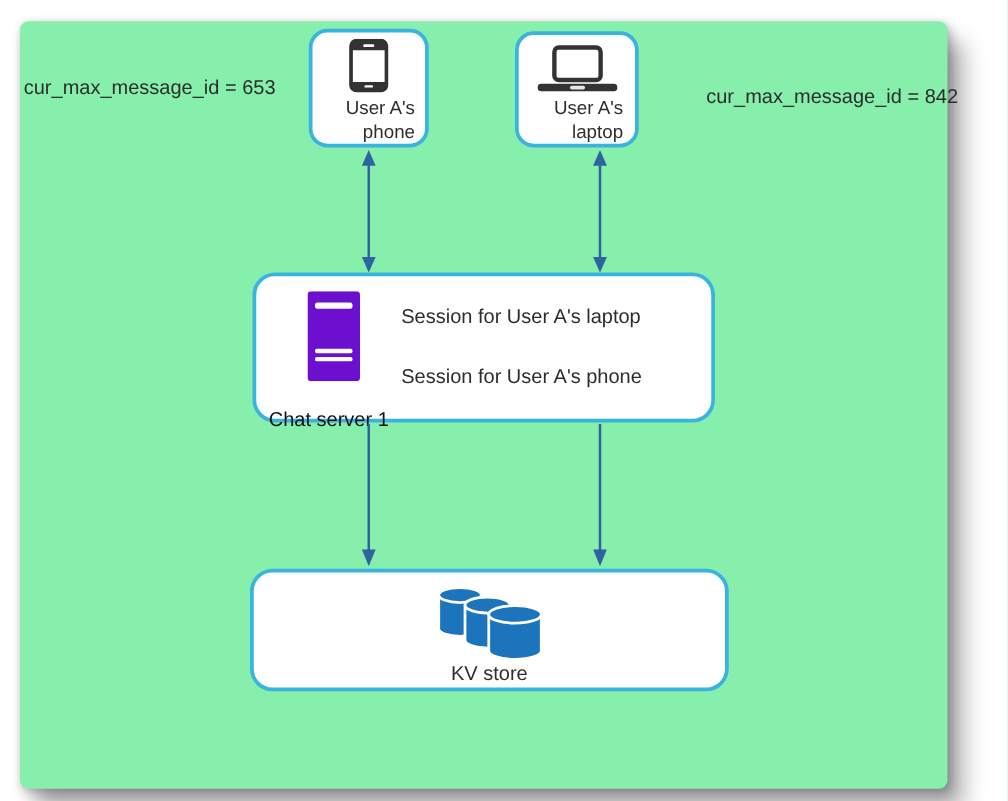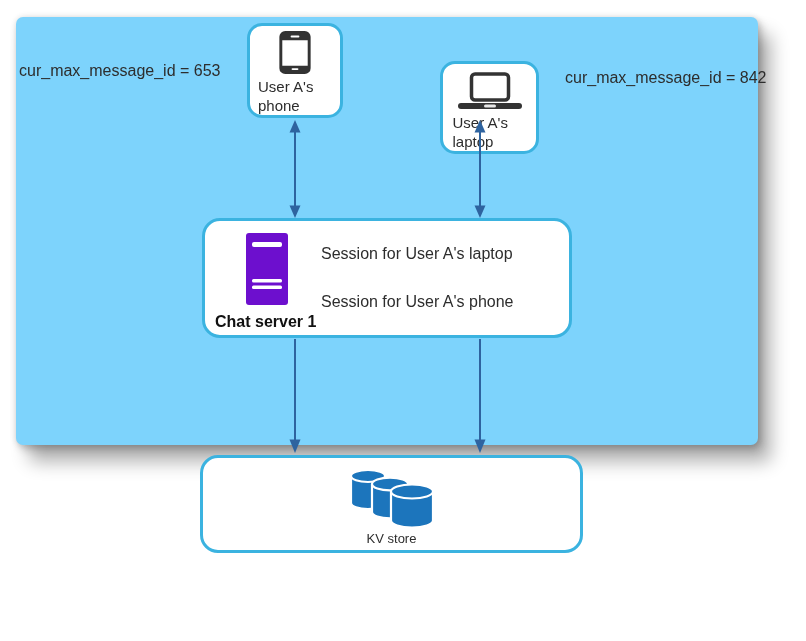--- a/index.html
+++ b/index.html
@@ -14,22 +14,22 @@
   .canvas {
     position: relative;
     width: 806px;
     height: 641px;
   }
   .page {
     position: absolute;
     left: 16px;
     top: 17px;
     width: 742px;
-    height: 428px;
-    background: #7dd3fc;
+    height: 614px;
+    background: #86efac;
     border-radius: 7px;
     box-shadow:
       0 0 6px rgba(0,0,0,0.10),
       3px 4px 9px rgba(0,0,0,0.22),
       13px 17px 18px rgba(0,0,0,0.30);
   }
   .page * { box-sizing: border-box; }
 
   .annot {
     position: absolute;
@@ -44,26 +44,26 @@
     position: absolute;
     border: 3px solid var(--box-border);
     border-radius: 15px;
     background: #ffffff;
     display: flex;
     flex-direction: column;
     align-items: center;
     justify-content: flex-start;
   }
   .node.phone  { left: 231px; top: 6px; width: 96px;  height: 95px; padding-top: 5px; }
-  .node.laptop { left: 424px; top: 8px; width: 99px;  height: 93px; padding-top: 8px; margin-top: 36px; }
+  .node.laptop { left: 396px; top: 8px; width: 99px;  height: 93px; padding-top: 8px; }
   .node-label {
     font-size: 15px;
     line-height: 19px;
     color: var(--text);
-    text-align: left;
+    text-align: right;
     width: 74px;
     margin-top: 3px;
   }
 
   .arrow { position: absolute; }
   .arrow line    { stroke: var(--arrow); stroke-width: 2; }
   .arrow polygon { fill: var(--arrow); }
 
   .server-box {
     position: absolute;
@@ -78,41 +78,41 @@
     position: absolute;
     left: 116px;
     font-size: 16px;
     color: var(--text);
     white-space: nowrap;
   }
   .session.s1 { top: 24px; }
   .session.s2 { top: 72px; }
   .server-title {
     position: absolute;
-    left: 10px; top: 92px;
-    font-size: 16px;
-    font-weight: bold;
+    left: 10px; top: 107px;
+    font-size: 16px;
+    font-weight: normal;
     color: #111111;
     white-space: nowrap;
   }
 
   .kv-box {
     position: absolute;
     left: 184px; top: 438px;
     width: 383px; height: 98px;
     border: 3px solid var(--box-border);
     border-radius: 18px;
     background: #ffffff;
     display: flex;
     flex-direction: column;
     align-items: center;
     padding-top: 11px;
   }
   .kv-label {
-    font-size: 13px;
+    font-size: 16px;
     color: var(--text);
     margin-top: 2px;
   }
 
   .caption {
     position: absolute;
     left: 22px; right: 0;
     top: 549px;
     text-align: center;
     font-size: 19px;

